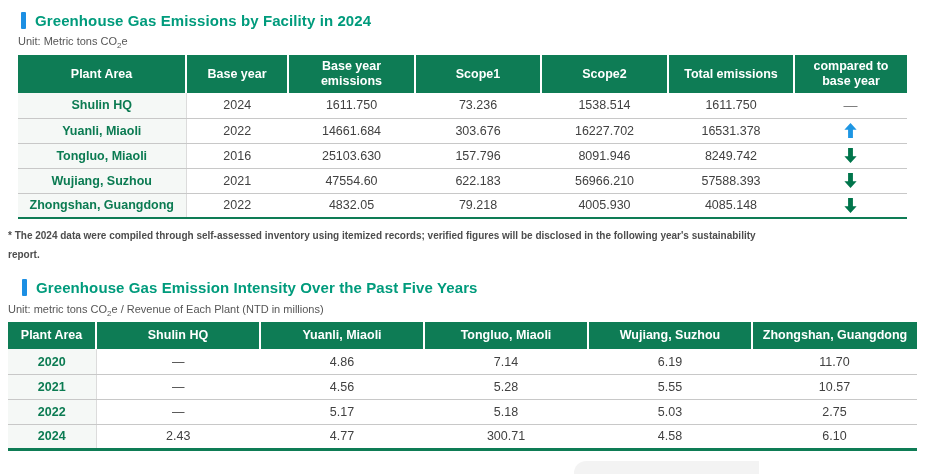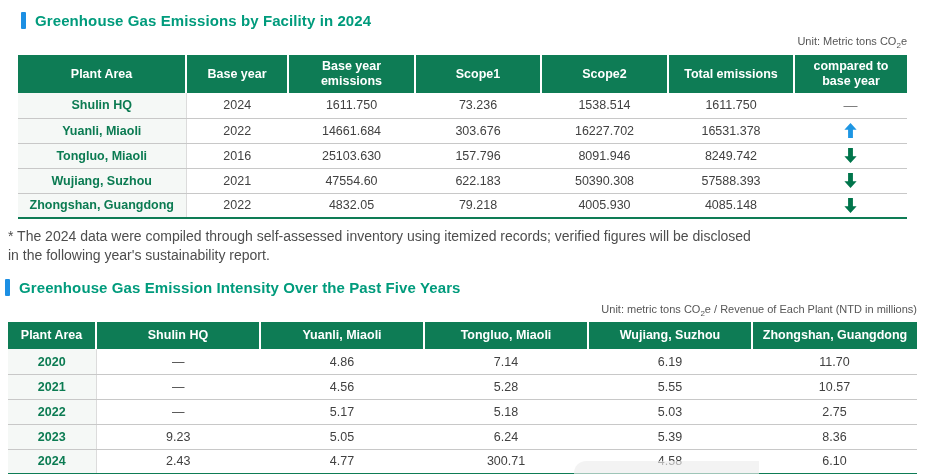--- a/index.html
+++ b/index.html
@@ -7,26 +7,26 @@
   body {
     width: 925px; height: 474px;
     font-family: "Liberation Sans", sans-serif;
     overflow: hidden;
   }
   .page { position: relative; width: 759px; height: 474px; padding-top: 12px; }
 
   
   .sec-title-row { display: flex; align-items: center; gap: 9px; }
   .sec1 .sec-title-row { margin-left: 21px; }
-  .sec2 .sec-title-row { margin-left: 5px; }
+  .sec2 .sec-title-row { margin-left: 22px; }
   .accent-bar { width: 5px; height: 17px; background: #1c8fe3; border-radius: 1px; flex: 0 0 auto; }
   .sec-title-text { font-size: 15px; font-weight: bold; color: #009b7c; letter-spacing: 0.1px; }
 
   
-  .unit { font-size: 11px; color: #565656; text-align: right; }
+  .unit { font-size: 11px; color: #565656; }
   .unit sub { font-size: 8px; }
   .unit1 { width: 889px; margin: 6px 0 0 18px; }
   .unit2 { width: 909px; margin: 7px 8px 0 8px; }
 
   
   table { border-collapse: collapse; table-layout: fixed; }
   .t1 { width: 889px; margin: 5px 0 0 18px; }
   .t2 { width: 909px; margin: 4px 0 0 8px; }
   th {
     background: #0e7c55; color: #ffffff; font-weight: bold;
@@ -53,21 +53,21 @@
   .cmp .glyph { display: none; line-height: 0; }
   .cmp[data-cmp="dash"] .glyph-dash { display: inline; line-height: 1; color: #7f7f7f; font-size: 14px; }
   .cmp[data-cmp="up"]   .glyph-up   { display: inline-block; }
   .cmp[data-cmp="down"] .glyph-down { display: inline-block; }
   .glyph svg { width: 13px; height: 15px; vertical-align: middle; }
   .glyph-up svg   { fill: #1e96e3; }
   .glyph-down svg { fill: #00754b; }
 
   
   .notes { margin: 8px 0 0 8px; }
-  .notes p { font-size: 14px; color: #4d4d4d; line-height: 18.5px; }
+  .notes p { font-size: 10px; color: #4d4d4d; line-height: 18.5px; font-weight: bold; }
 
   .sec2 { margin-top: 15px; }
 
   
   .corner-shade {
     position: absolute; right: 0; bottom: 0;
     width: 185px; height: 13px;
     background: #ececec; opacity: 0.65;
     border-top-left-radius: 12px;
   }
@@ -148,21 +148,21 @@
             <span class="glyph glyph-down"><svg viewBox="0 0 14 16">
                   <path d="M7 16L0.4 8.8H4.4V0H9.6V8.8H13.6Z"></path>
                 </svg></span>
           </td>
         </tr>
         <tr>
           <td class="label">Wujiang, Suzhou</td>
           <td>2021</td>
           <td>47554.60</td>
           <td>622.183</td>
-          <td>50390.308</td>
+          <td>56966.210</td>
           <td>57588.393</td>
           <td class="cmp" data-cmp="down">
             
             
             <span class="glyph glyph-down"><svg viewBox="0 0 14 16">
                   <path d="M7 16L0.4 8.8H4.4V0H9.6V8.8H13.6Z"></path>
                 </svg></span>
           </td>
         </tr>
         <tr>
@@ -234,28 +234,20 @@
         </tr>
         <tr>
           <td class="label">2022</td>
           <td>—</td>
           <td>5.17</td>
           <td>5.18</td>
           <td>5.03</td>
           <td>2.75</td>
         </tr>
         <tr>
-          <td class="label">2023</td>
-          <td>9.23</td>
-          <td>5.05</td>
-          <td>6.24</td>
-          <td>5.39</td>
-          <td>8.36</td>
-        </tr>
-        <tr>
           <td class="label">2024</td>
           <td>2.43</td>
           <td>4.77</td>
           <td>300.71</td>
           <td>4.58</td>
           <td>6.10</td>
         </tr>
       </tbody>
     </table>
   </div>

